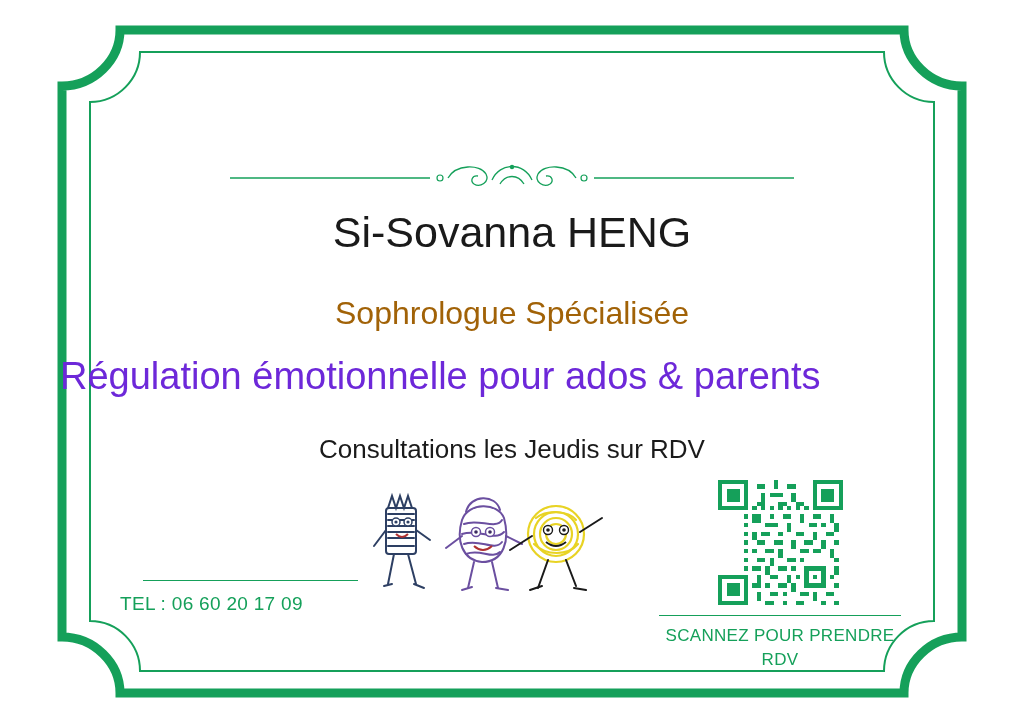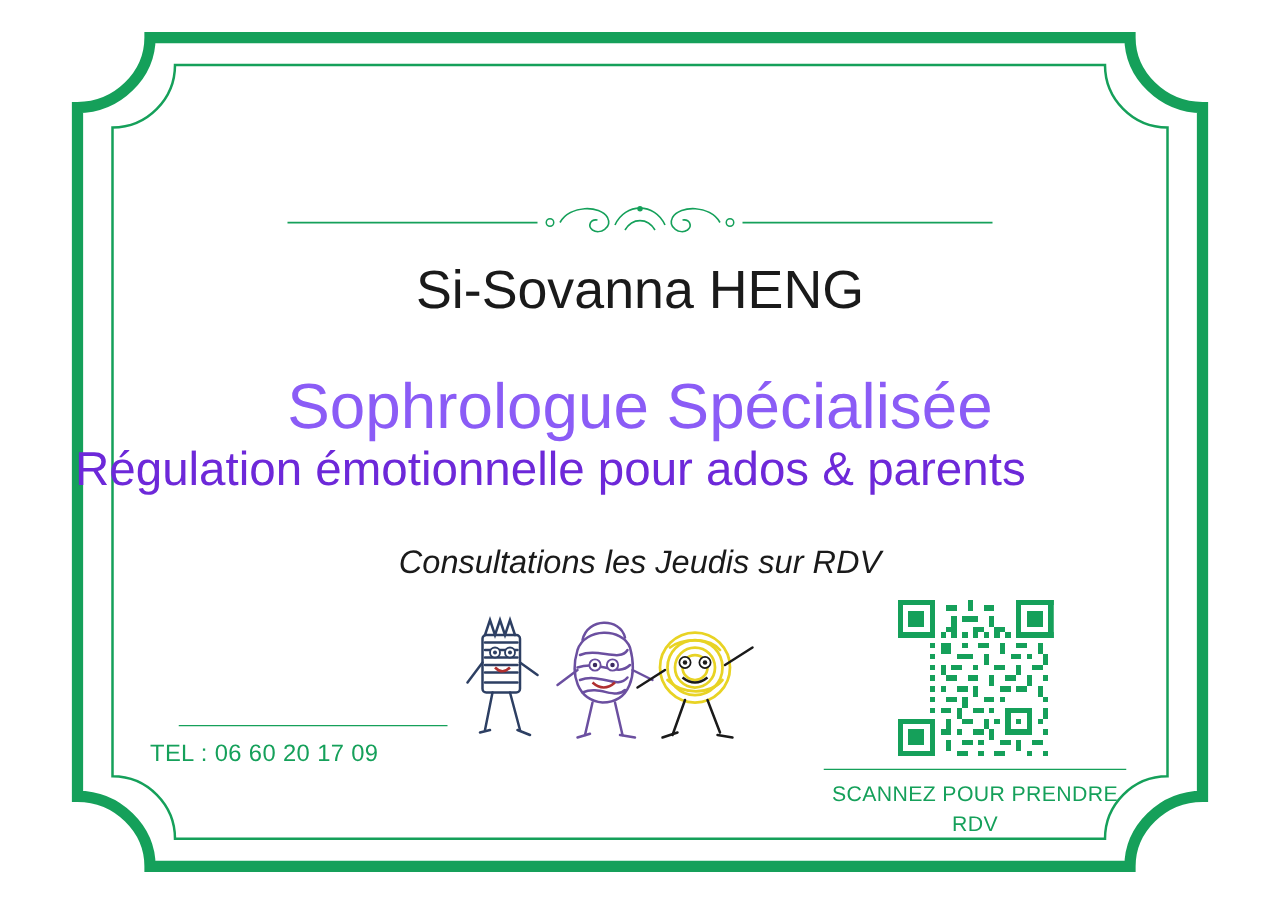--- a/index.html
+++ b/index.html
@@ -67,43 +67,42 @@
     font-weight: 400;
     font-family: "Liberation Sans", sans-serif;
   }
 
   .subtitle1 {
     position: absolute;
     top: 255px;
     left: 0;
     width: 904px;
     text-align: center;
-    font-size: 51px;
-    color: #8b5cf6;
+    font-size: 32px;
+    color: #a16207;
     font-weight: 400;
   }
 
   .subtitle2 {
     position: absolute;
     top: 315px;
     left: 0;
     width: 904px;
     font-size: 38px;
     color: #6d28d9;
     font-weight: 400;
   }
 
   .consult {
     position: absolute;
     top: 394px;
     left: 0;
     width: 904px;
     text-align: center;
     font-size: 26px;
-    font-style: italic;
     color: #1a1a1a;
   }
 
   .illustration {
     position: absolute;
     left: 310px;
     top: 450px;
     width: 270px;
     height: 120px;
   }

